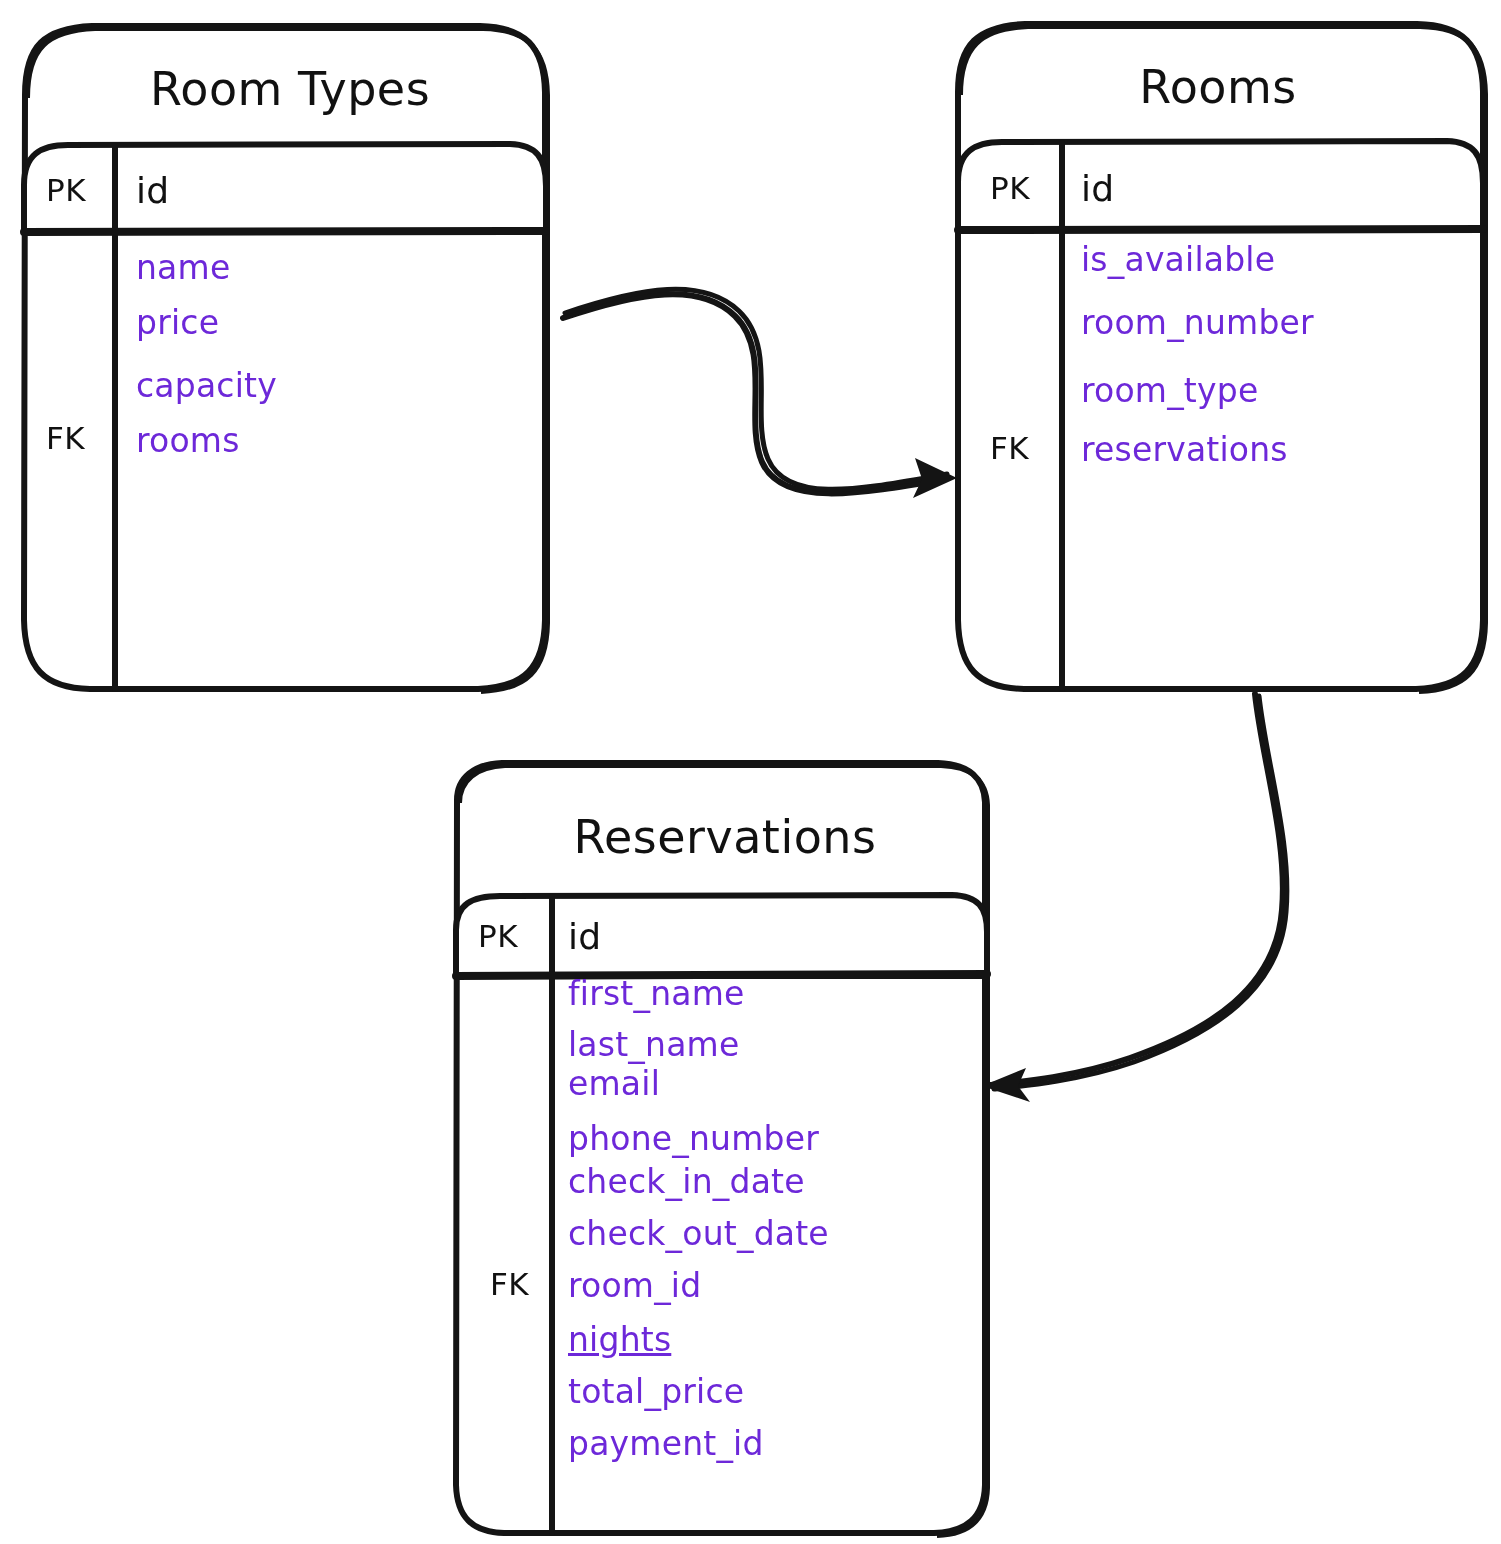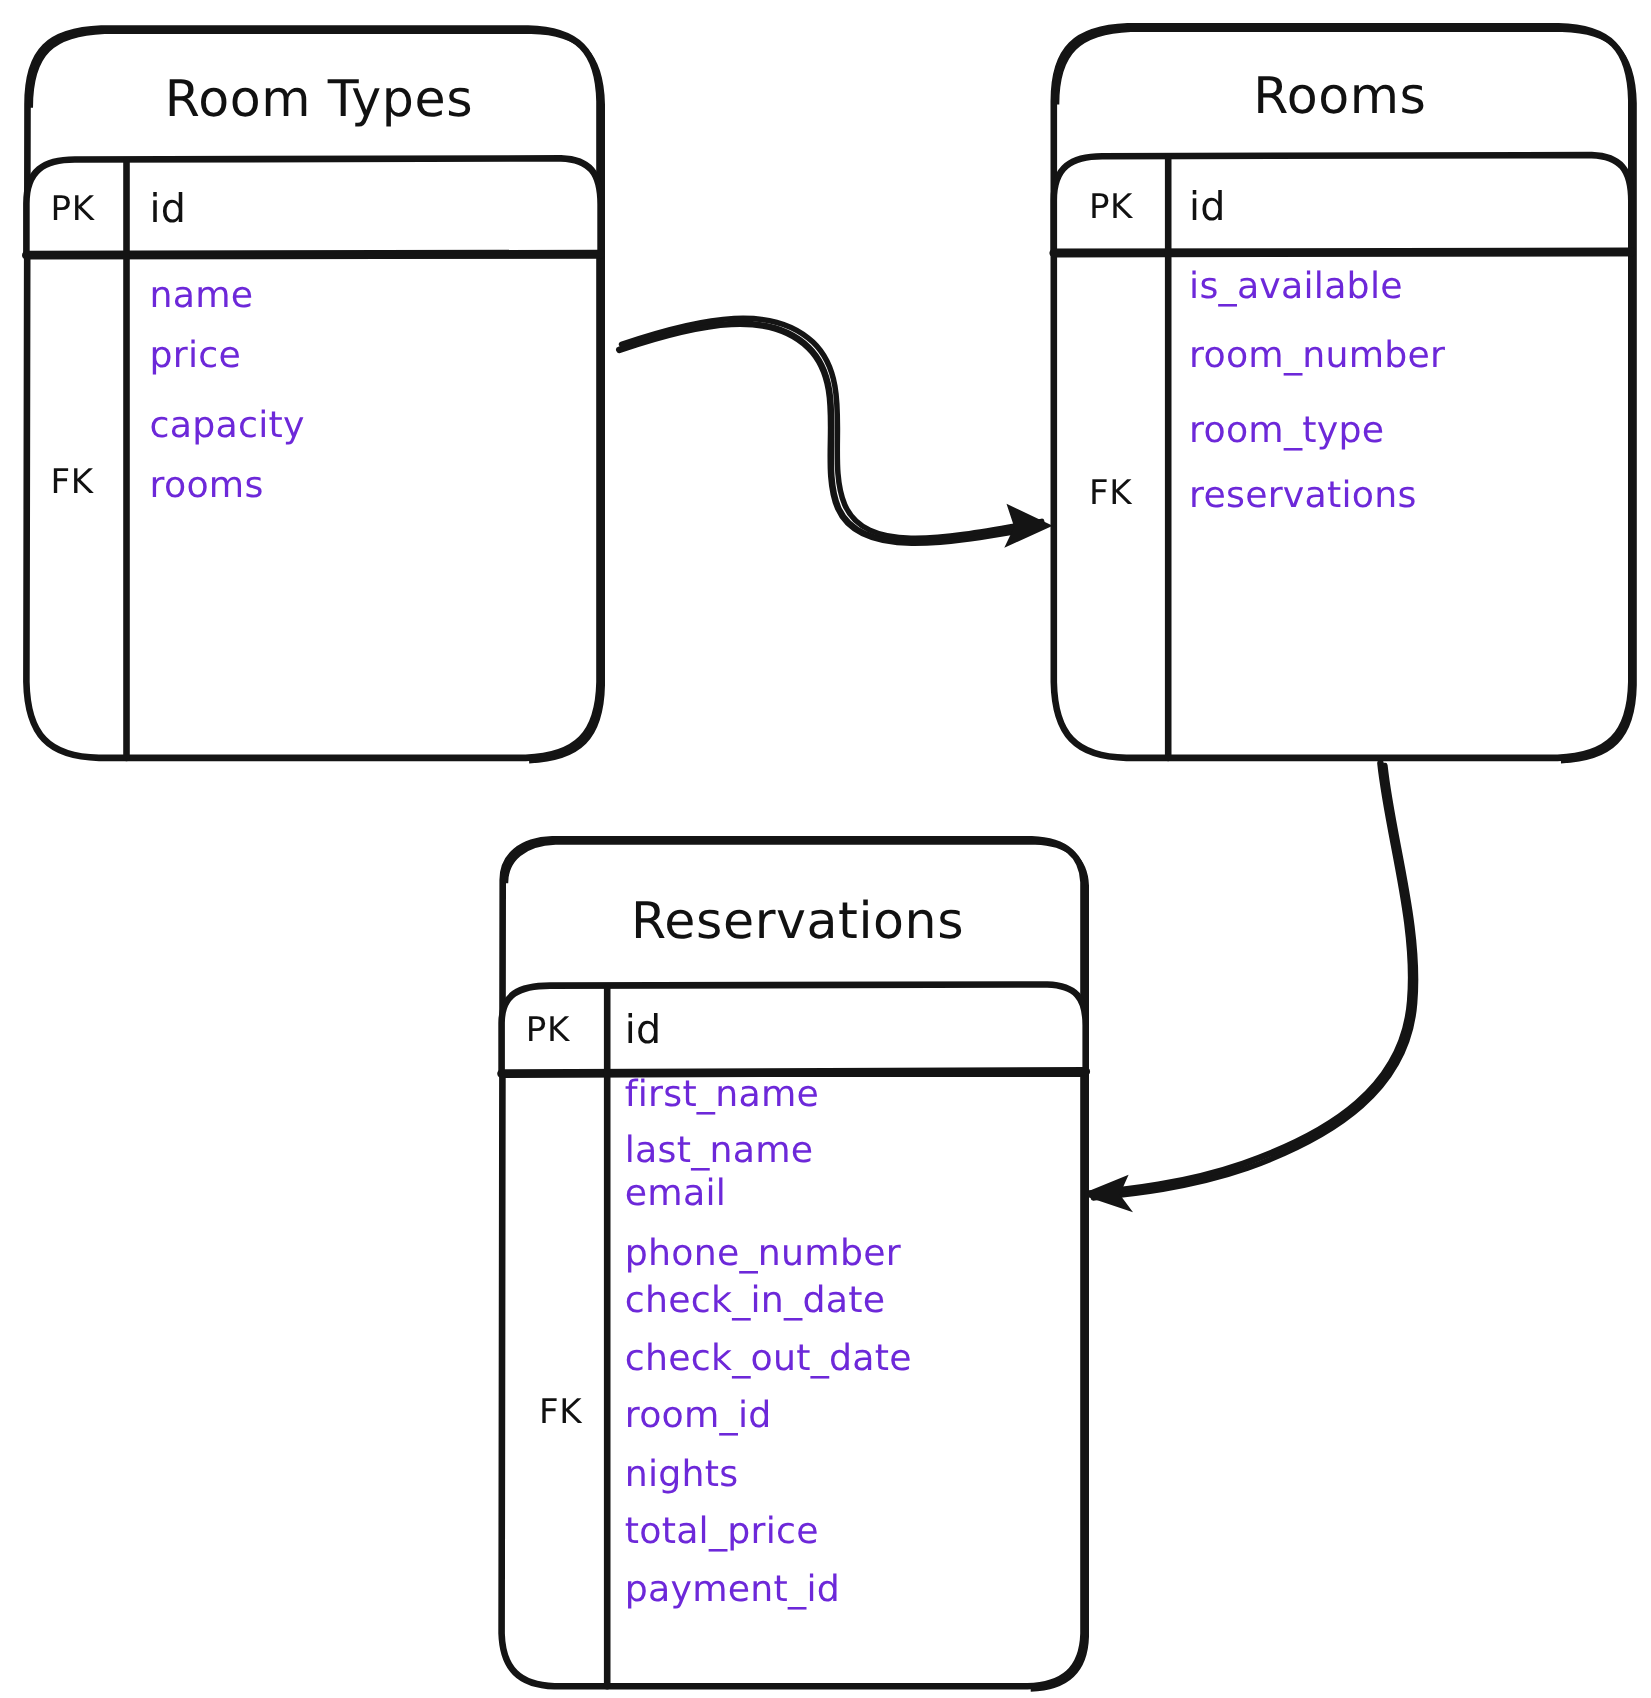--- a/index.html
+++ b/index.html
@@ -124,18 +124,18 @@
     <div class="key-label" style="left:38px; top:168px;">PK</div>
     <div class="pk-field" style="left:128px; top:166px;">id</div>
     <div class="key-label" style="left:50px; top:516px;">FK</div>
     <div class="attr-label" style="left:128px; top:224px;">first_name</div>
     <div class="attr-label" style="left:128px; top:275px;">last_name</div>
     <div class="attr-label" style="left:128px; top:314px;">email</div>
     <div class="attr-label" style="left:128px; top:369px;">phone_number</div>
     <div class="attr-label" style="left:128px; top:412px;">check_in_date</div>
     <div class="attr-label" style="left:128px; top:464px;">check_out_date</div>
     <div class="attr-label" style="left:128px; top:516px;">room_id</div>
-    <div class="attr-label" style="left:128px; top:570px;">nights</div>
+    <div class="attr-label" style="left:128px; top:570px;text-decoration:underline;">nights</div>
     <div class="attr-label" style="left:128px; top:622px;">total_price</div>
     <div class="attr-label" style="left:128px; top:674px;">payment_id</div>
   </div>
 
 </div>
 
 </body></html>

